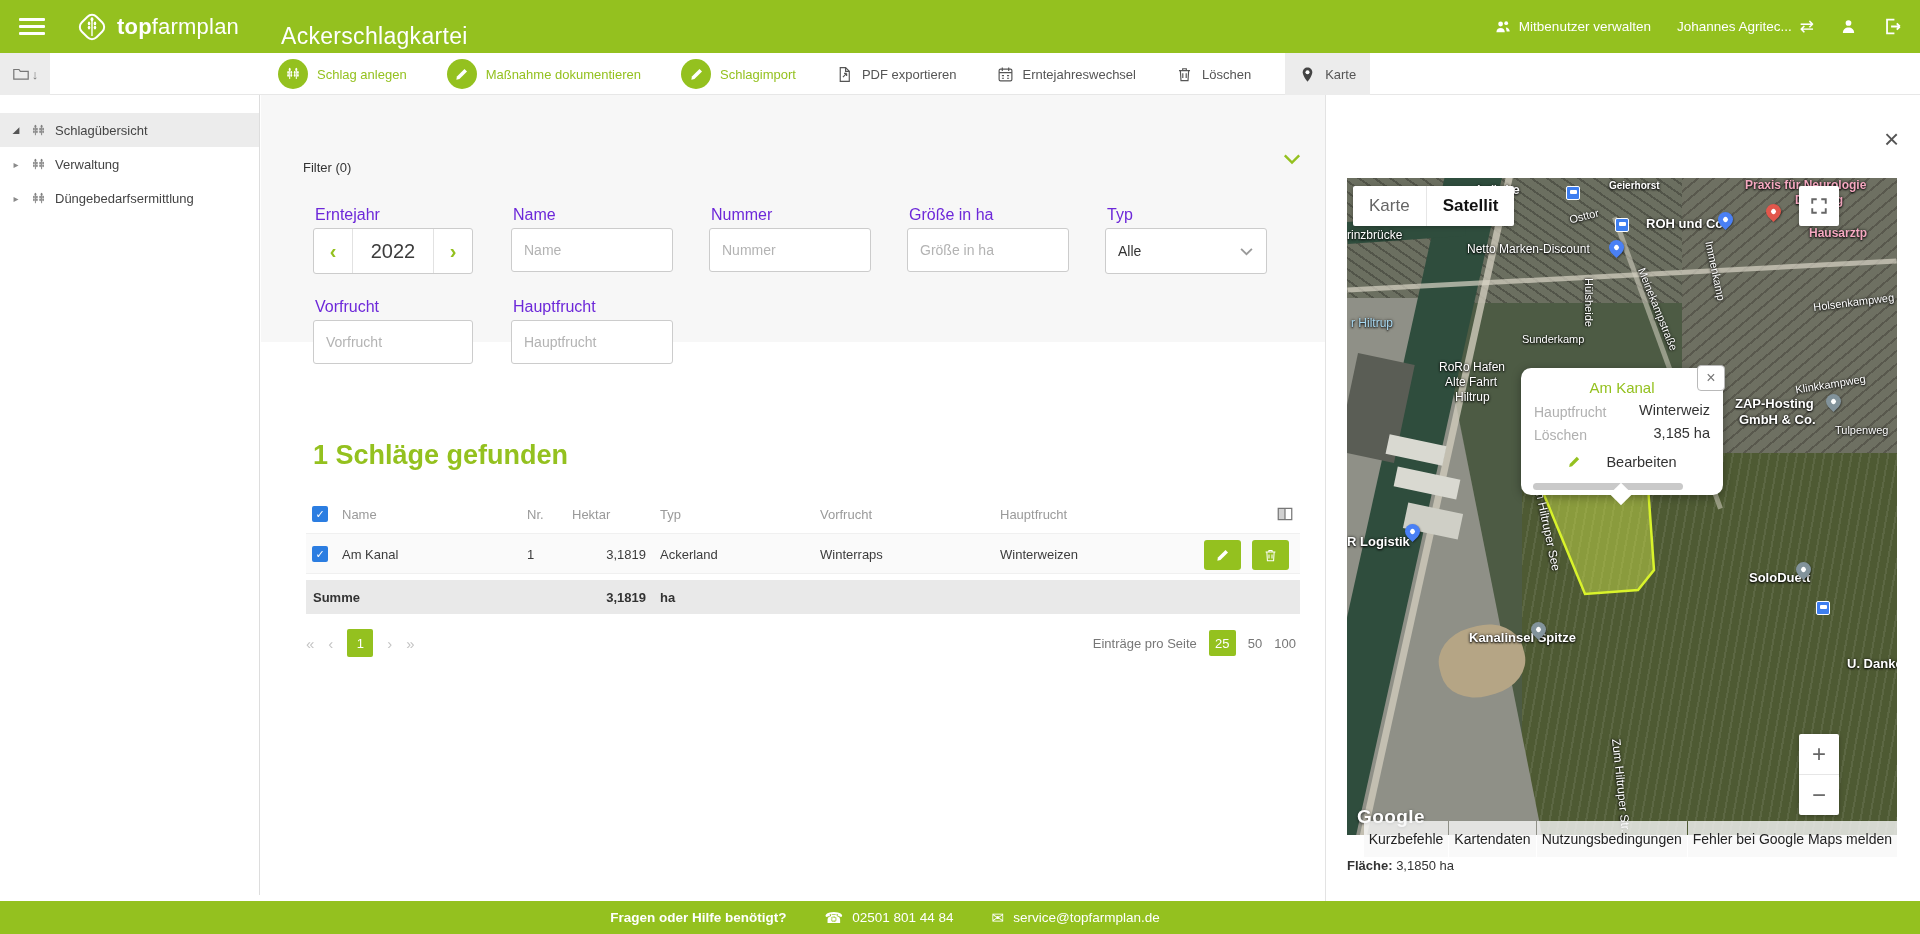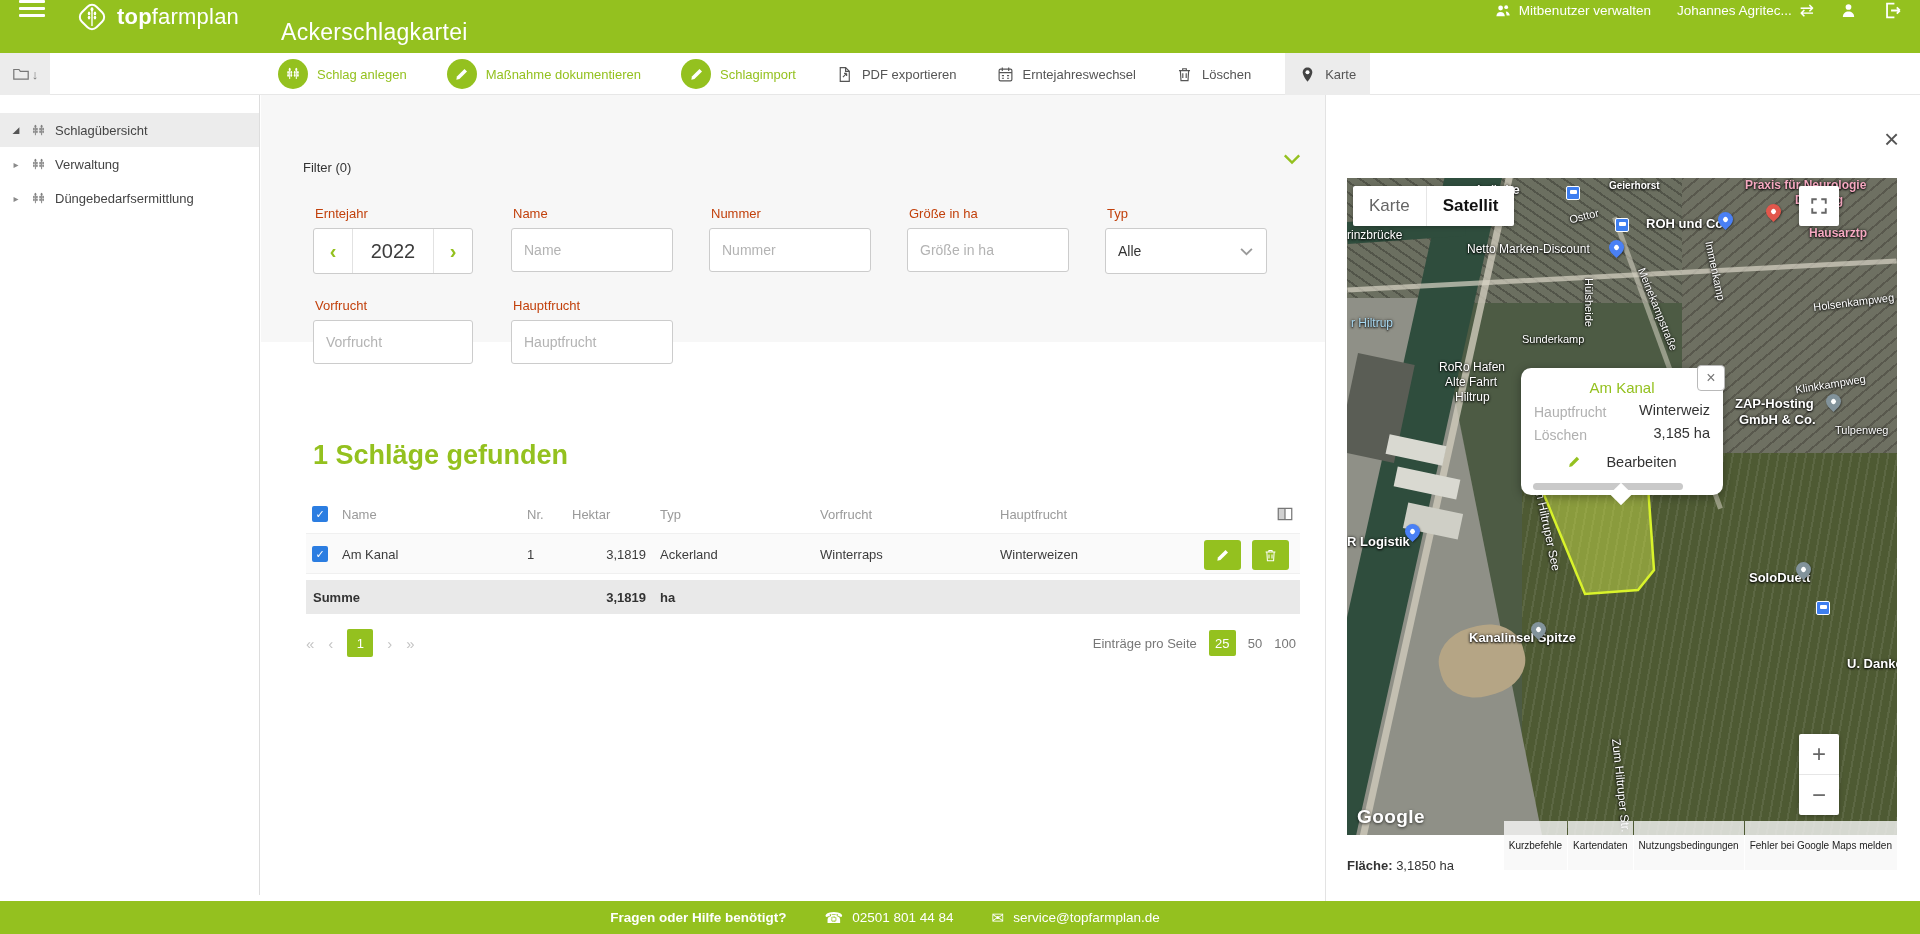--- a/index.html
+++ b/index.html
@@ -4,21 +4,21 @@
 <style>
   :root{ --green:#94c11f; --ink:#333; --gray:#999; }
   *{margin:0;padding:0;box-sizing:border-box;}
   html,body{width:1920px;height:934px;}
   body{font-family:"Liberation Sans",sans-serif;background:#fff;overflow:hidden;}
   #app{position:relative;width:1920px;height:934px;background:#fff;overflow:hidden;}
   .abs{position:absolute;}
   svg.ic{display:block;}
 
   
-  .app-header{left:0;top:0;width:1920px;height:53px;background:var(--green);display:flex;align-items:flex-start;color:#fff;}
+  .app-header{left:0;top:0;width:1920px;height:53px;background:var(--green);display:flex;align-items:center;color:#fff;}
   .burger{width:26px;height:17px;display:flex;flex-direction:column;justify-content:space-between;margin-left:19px;cursor:pointer;}
   .burger span{display:block;height:3px;background:#fff;border-radius:1px;}
   .logo-wrap{display:flex;align-items:center;margin-left:30px;gap:8px;}
   .logo-text{font-size:22px;letter-spacing:.2px;}
   .logo-text b{font-weight:bold;}
   .page-title{font-size:23px;font-weight:400;margin-left:42px;letter-spacing:.3px;margin-top:19px;}
   .hdr-right{margin-left:auto;display:flex;align-items:center;gap:26px;padding-right:18px;font-size:13.5px;}
   .hdr-item{display:flex;align-items:center;gap:8px;cursor:pointer;}
 
   
@@ -34,21 +34,21 @@
   
   .sidebar{left:0;top:95px;width:260px;height:800px;background:#fff;border-right:1px solid #ddd;}
   .side-item{display:flex;align-items:center;gap:9px;height:34px;padding-left:10px;font-size:13px;color:#444;cursor:pointer;}
   .side-item.sel{background:#ececec;}
   .caret{width:12px;text-align:center;color:#8a8a8a;font-size:10px;}
   .side-wheat{color:#808080;}
 
   
   .filter-bg{left:261px;top:95px;width:1064px;height:247px;background:#f7f7f7;}
   .filter-title{left:303px;top:160px;font-size:13px;color:#333;}
-  .f-label{position:absolute;font-size:13px;color:#c2410c;}
+  .f-label{position:absolute;font-size:16px;color:#6d28d9;}
   .f-input{position:absolute;height:44px;border:1px solid #ccc;border-radius:3px;background:#fff;font-size:14px;color:#333;padding:0 12px;font-family:"Liberation Sans",sans-serif;}
   .f-input::placeholder{color:#b3b3b3;}
   .stepper{left:313px;top:228px;width:160px;height:46px;background:#fff;border:1px solid #ccc;border-radius:3px;display:flex;}
   .stepper .st-btn{width:38px;display:flex;align-items:center;justify-content:center;color:var(--green);font-size:20px;font-weight:bold;cursor:pointer;}
   .stepper .st-val{flex:1;display:flex;align-items:center;justify-content:center;font-size:20px;color:#3c3c3c;border-left:1px solid #e2e2e2;border-right:1px solid #e2e2e2;}
   .selbox{left:1105px;top:228px;width:162px;height:46px;background:#fff;border:1px solid #ccc;border-radius:3px;display:flex;align-items:center;justify-content:space-between;padding:0 12px;font-size:14px;color:#333;cursor:pointer;}
 
   
   .res-head{left:313px;top:440px;font-size:27px;color:var(--green);font-weight:700;}
   .t-hdr{left:306px;top:500px;width:994px;height:32px;}
@@ -85,21 +85,21 @@
   .mtype{left:1353px;top:186px;height:40px;background:#fff;border-radius:2px;box-shadow:0 1px 4px rgba(0,0,0,.3);display:flex;font-size:17px;}
   .mtype .cell{padding:0 16px;display:flex;align-items:center;cursor:pointer;color:#666;}
   .mtype .cell.on{font-weight:bold;color:#111;}
   .mtype .cell+.cell{border-left:1px solid #e6e6e6;}
   .fsbtn{left:1799px;top:186px;width:40px;height:40px;background:#fff;border-radius:2px;box-shadow:0 1px 4px rgba(0,0,0,.3);display:flex;align-items:center;justify-content:center;color:#666;cursor:pointer;}
   .zoomctl{left:1799px;top:734px;width:40px;height:81px;background:#fff;border-radius:2px;box-shadow:0 1px 4px rgba(0,0,0,.3);display:flex;flex-direction:column;}
   .zoomctl .zc{flex:1;display:flex;align-items:center;justify-content:center;font-size:24px;color:#666;cursor:pointer;}
   .zoomctl .zc:first-child{border-bottom:1px solid #e6e6e6;}
   .glogo{left:1357px;top:806px;color:#fff;font-size:19px;font-weight:bold;letter-spacing:.4px;text-shadow:0 1px 3px rgba(0,0,0,.7);}
   .attrib{left:1347px;top:821px;width:550px;display:flex;justify-content:flex-end;}
-  .attrib span{background:rgba(248,248,248,.8);font-size:10px;color:#222;padding:19px 5px;margin-left:1px;cursor:pointer;}
+  .attrib span{background:rgba(248,248,248,.8);font-size:14px;color:#222;padding:10px 5px;margin-left:1px;cursor:pointer;}
   .popup{left:1521px;top:368px;width:202px;height:127px;background:#fff;border-radius:10px;box-shadow:0 2px 10px rgba(0,0,0,.35);z-index:5;}
   .popup .ttl{position:absolute;top:11px;width:100%;text-align:center;color:var(--green);font-size:15px;}
   .popup .rl{position:absolute;left:13px;font-size:14px;color:#b0b0b0;}
   .popup .rv{position:absolute;right:13px;font-size:14.5px;color:#333;}
   .popup .edit{position:absolute;top:86px;width:100%;display:flex;justify-content:center;align-items:center;gap:25px;font-size:14.5px;color:#333;cursor:pointer;}
   .popup .sb{position:absolute;left:12px;bottom:5px;width:150px;height:7px;background:#c9c9c9;border-radius:4px;}
   .popup .ptr{position:absolute;left:92px;bottom:-7px;width:16px;height:16px;background:#fff;transform:rotate(45deg);}
   .pclose{left:1697px;top:365px;width:28px;height:26px;background:#fff;border:1px solid #b9b9b9;border-radius:4px;display:flex;align-items:center;justify-content:center;color:#777;font-size:16px;cursor:pointer;z-index:6;}
   .area-line{left:1347px;top:858px;font-size:13px;color:#333;}
 

